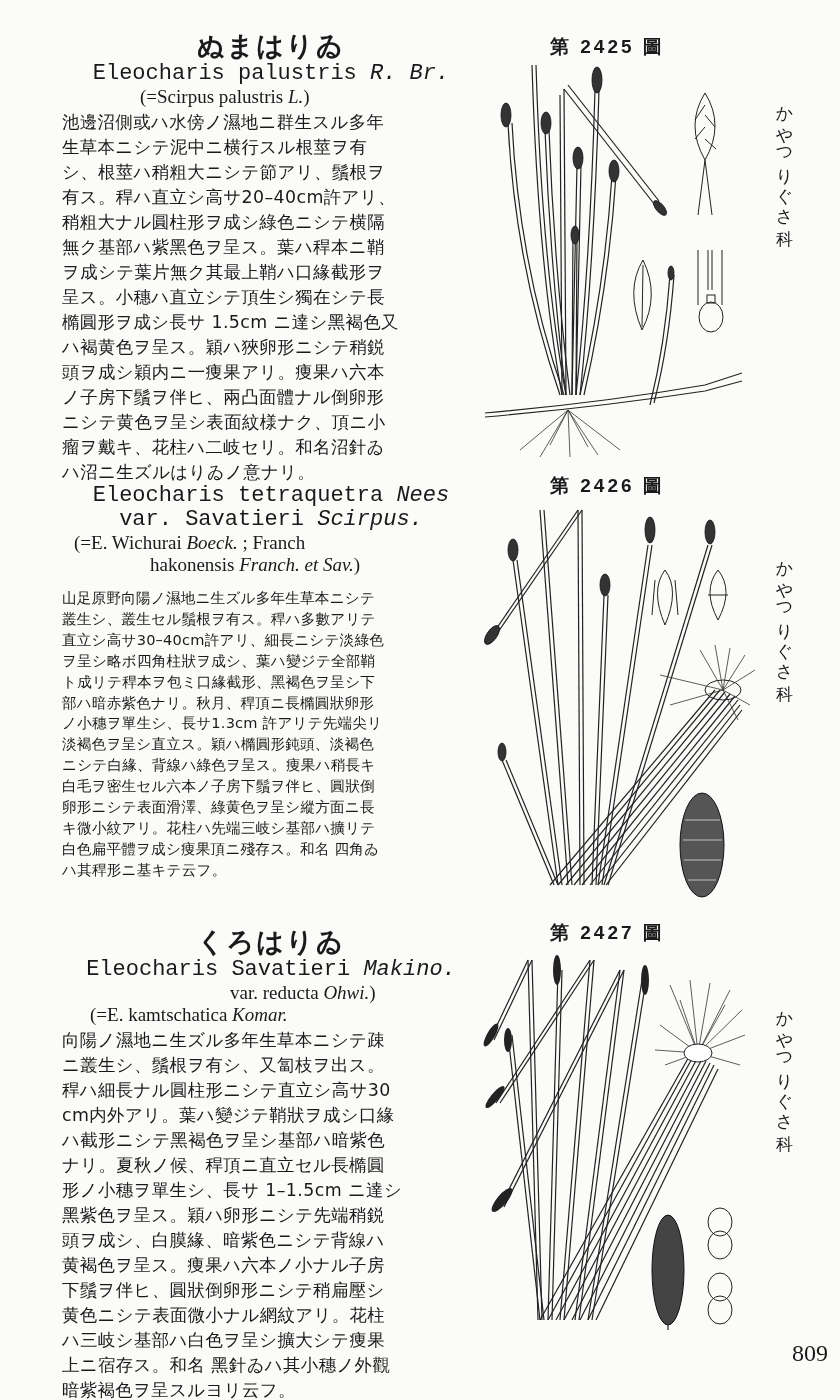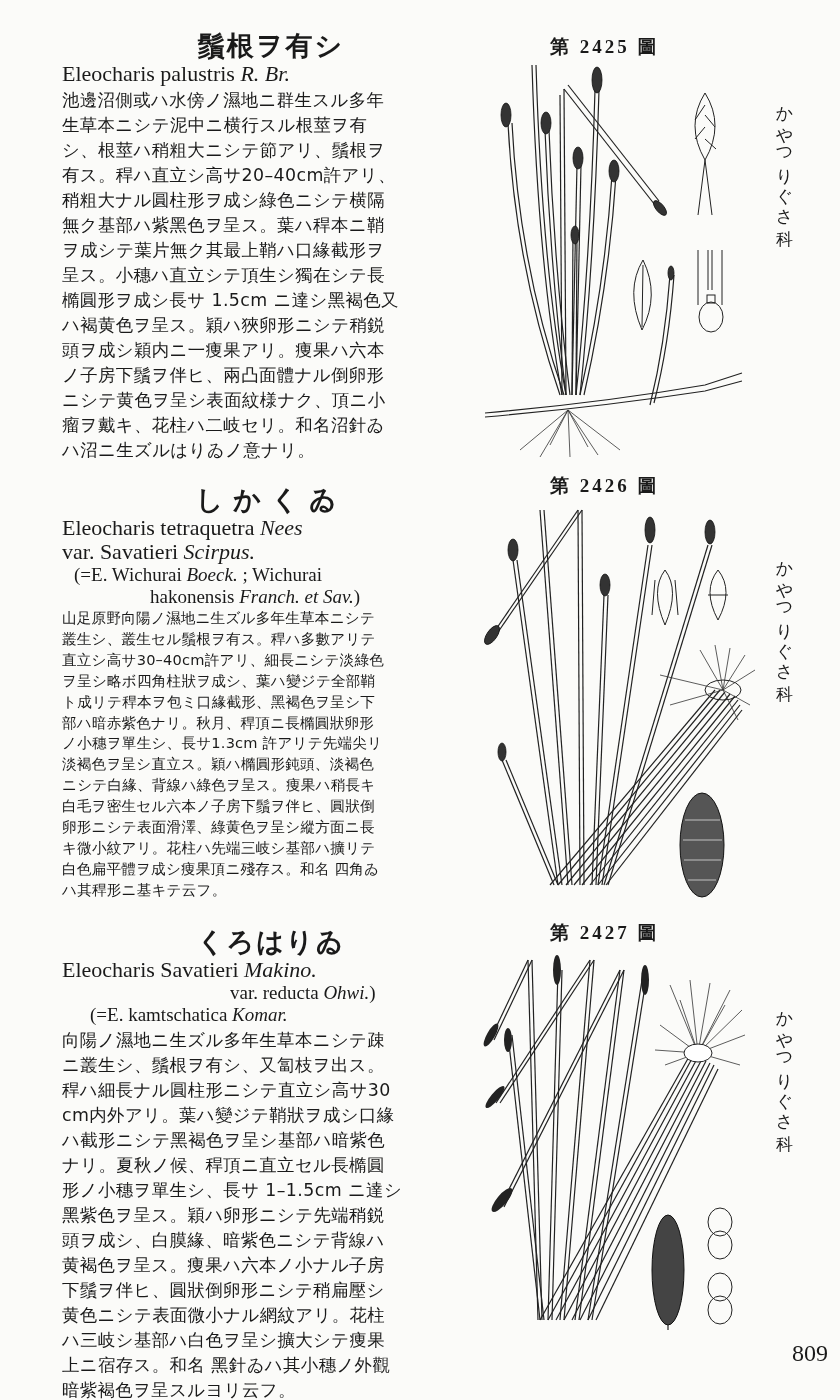--- a/index.html
+++ b/index.html
@@ -7,58 +7,62 @@
     width: 840px; height: 1400px; position: relative; overflow: hidden;
     background: #fbfbf9; color: #1a1a1a;
     font-family: "DejaVu Serif", "Liberation Serif", serif;
   }
   .entry { position: absolute; left: 62px; width: 418px; }
   .jp-name {
     text-align: center; font-size: 27px; font-weight: bold; line-height: 32px;
     letter-spacing: 2px; font-family: "DejaVu Sans", sans-serif;
   }
   .sci {
-    font-family: Liberation Serif, serif;
+    text-align: center; font-family: Liberation Mono, monospace;
     font-size: 22px; line-height: 24px;
   }
   .sci i { font-style: italic; }
   .syn {
     font-family: "Liberation Serif", serif; font-size: 19px; line-height: 22px;
   }
   .syn i { font-style: italic; }
   .body-text {
     font-family: "DejaVu Sans", sans-serif; font-size: 17.4px; line-height: 25px;
     letter-spacing: 0.4px; margin-top: 2px; text-align: justify; white-space: pre-line;
   }
   .body-text.small { font-size: 14.6px; line-height: 20.9px; letter-spacing: 0.2px; }
   .fig-label {
     position: absolute; left: 550px; font-size: 19px; font-weight: bold; letter-spacing: 3px;
-    font-family: Liberation Serif, serif;
+    font-family: Liberation Sans, sans-serif;
   }
   .family {
     position: absolute; left: 770px; width: 26px; font-size: 17px; line-height: 22px;
     writing-mode: vertical-rl; font-family: "DejaVu Sans", sans-serif; letter-spacing: 1px;
   }
   .page-num {
     position: absolute; left: 792px; top: 1340px; font-size: 24px; font-family: "Liberation Serif", serif;
   }
   .plate { position: absolute; }
   svg .stem { fill: none; stroke: #222; stroke-width: 1.2; }
   svg .spike { fill: #333; stroke: #111; stroke-width: 0.8; }
   svg .outline { fill: none; stroke: #222; stroke-width: 1; }
   svg .root { fill: none; stroke: #333; stroke-width: 0.8; }
 </style>
 </head>
 <body>
 
 <div class="entry" style="top:30px;">
-  <div class="jp-name">鬚根ヲ有シ</div>
+  <div class="jp-name">ぬまはりゐ</div>
   <div class="sci">
     <span>Eleocharis palustris</span>
     <i>R. Br.</i>
+  </div>
+  <div class="syn" style="padding-left:78px;">
+    <span>(=Scirpus palustris</span>
+    <i>L.</i><span>)</span>
   </div>
   <div class="body-text">池邊沼側或ハ水傍ノ濕地ニ群生スル多年
 生草本ニシテ泥中ニ横行スル根莖ヲ有
 シ、根莖ハ稍粗大ニシテ節アリ、鬚根ヲ
 有ス。稈ハ直立シ高サ20–40cm許アリ、
 稍粗大ナル圓柱形ヲ成シ綠色ニシテ横隔
 無ク基部ハ紫黑色ヲ呈ス。葉ハ稈本ニ鞘
 ヲ成シテ葉片無ク其最上鞘ハ口緣截形ヲ
 呈ス。小穗ハ直立シテ頂生シ獨在シテ長
 橢圓形ヲ成シ長サ 1.5cm ニ達シ黑褐色又
@@ -121,39 +125,38 @@
     <path class="outline" d="M163 200 L162 262"></path>
   </g>
   <g>
     <path class="outline" d="M218 185 L218 240 M242 185 L242 240 M228 185 L228 225 M232 185 L232 225"></path>
     <ellipse class="outline" cx="231" cy="252" rx="12" ry="15"></ellipse>
     <rect class="outline" x="227" y="230" width="8" height="8"></rect>
   </g>
 </svg>
 
 <div class="entry" style="top:484px;">
-  <div class="jp-name" style="letter-spacing:10px;">しかくゐ</div>
   <div class="sci">
     <span>Eleocharis tetraquetra</span>
     <i>Nees</i>
   </div>
   <div class="sci">
     <span>var. Savatieri</span>
     <i>Scirpus.</i>
   </div>
   <div class="syn" style="padding-left:12px;">
     <span>(=E. Wichurai</span>
     <i>Boeck.</i>
-    <span>; Wichurai</span>
+    <span>; Franch</span>
   </div>
   <div class="syn" style="padding-left:88px;">
     <span>hakonensis</span>
     <i>Franch. et Sav.</i><span>)</span>
   </div>
-  <div class="body-text small" style="margin-top:0;">山足原野向陽ノ濕地ニ生ズル多年生草本ニシテ
+  <div class="body-text small" style="margin-top:12px;">山足原野向陽ノ濕地ニ生ズル多年生草本ニシテ
 叢生シ、叢生セル鬚根ヲ有ス。稈ハ多數アリテ
 直立シ高サ30–40cm許アリ、細長ニシテ淡綠色
 ヲ呈シ略ボ四角柱狀ヲ成シ、葉ハ變ジテ全部鞘
 ト成リテ稈本ヲ包ミ口緣截形、黑褐色ヲ呈シ下
 部ハ暗赤紫色ナリ。秋月、稈頂ニ長橢圓狀卵形
 ノ小穗ヲ單生シ、長サ1.3cm 許アリテ先端尖リ
 淡褐色ヲ呈シ直立ス。穎ハ橢圓形鈍頭、淡褐色
 ニシテ白緣、背線ハ綠色ヲ呈ス。痩果ハ稍長キ
 白毛ヲ密生セル六本ノ子房下鬚ヲ伴ヒ、圓狀倒
 卵形ニシテ表面滑澤、綠黄色ヲ呈シ縱方面ニ長

